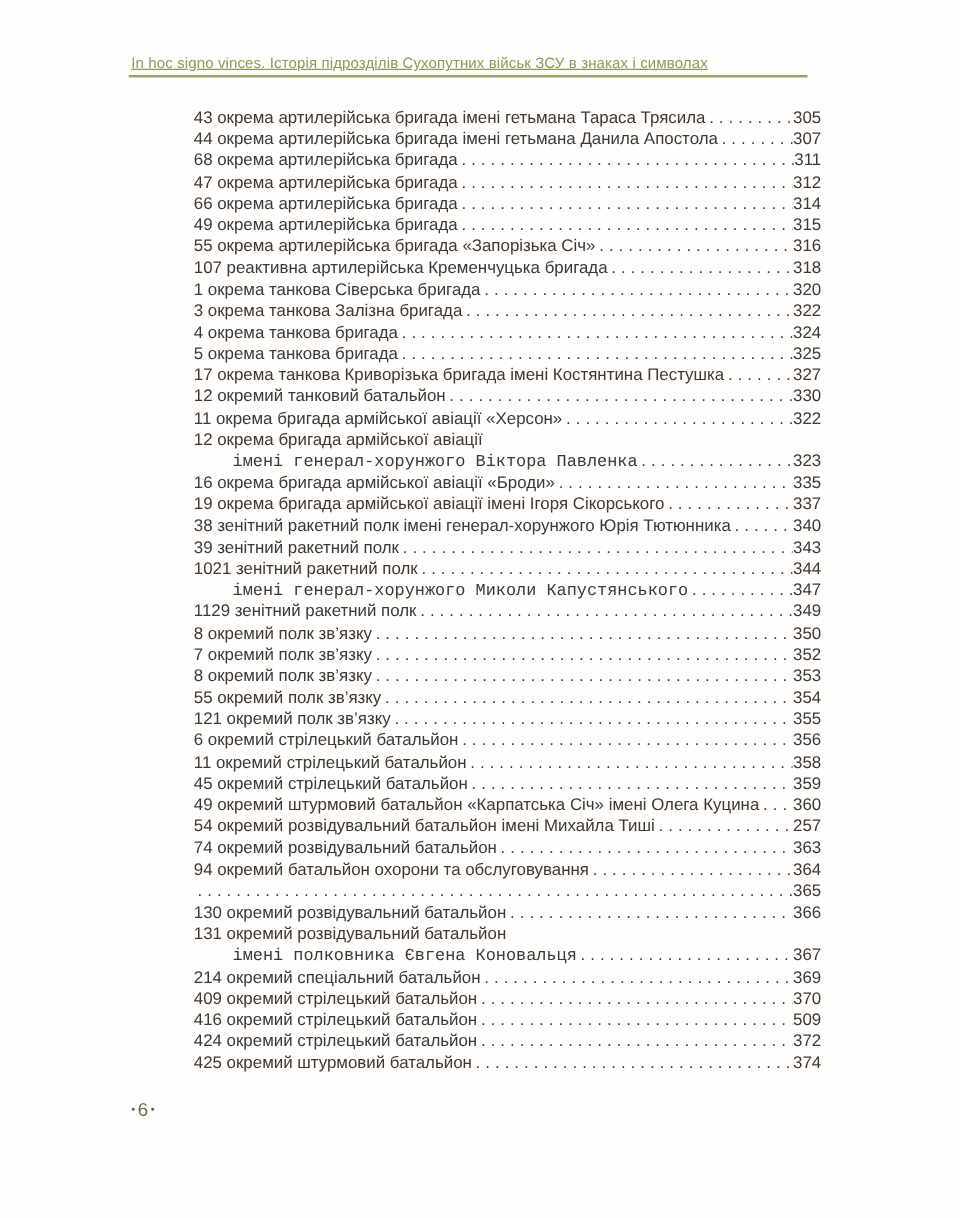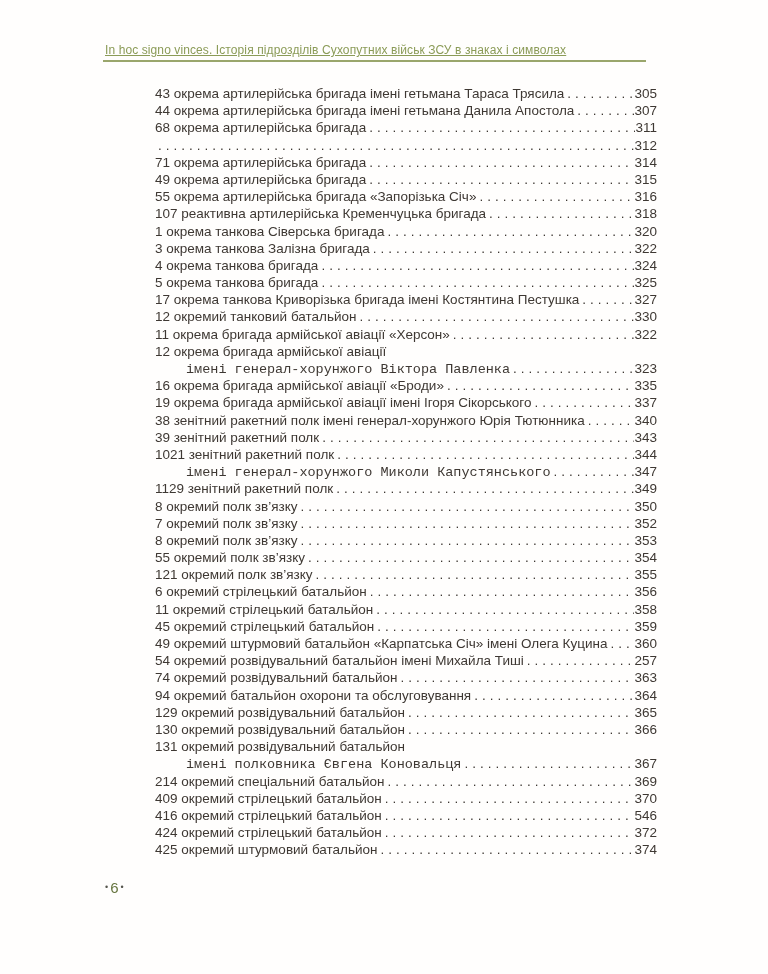--- a/index.html
+++ b/index.html
@@ -99,26 +99,27 @@
     <span class="pageno">307</span>
   </div>
 
   <div class="row">
     <span class="title">68 окрема артилерійська бригада</span>
     <span class="leader">........................................................................................................................</span>
     <span class="pageno">311</span>
   </div>
 
   <div class="row">
+    <span class="title">47 окрема артилерійська бригада</span>
     <span class="leader">........................................................................................................................</span>
     <span class="pageno">312</span>
   </div>
 
   <div class="row">
-    <span class="title">71 окрема артилерійська бригада</span>
+    <span class="title">66 окрема артилерійська бригада</span>
     <span class="leader">........................................................................................................................</span>
     <span class="pageno">314</span>
   </div>
 
   <div class="row">
     <span class="title">49 окрема артилерійська бригада</span>
     <span class="leader">........................................................................................................................</span>
     <span class="pageno">315</span>
   </div>
 
@@ -297,21 +298,20 @@
     <span class="pageno">363</span>
   </div>
 
   <div class="row">
     <span class="title">94 окремий батальйон охорони та обслуговування</span>
     <span class="leader">........................................................................................................................</span>
     <span class="pageno">364</span>
   </div>
 
   <div class="row">
-    <span class="title">129 окремий розвідувальний батальйон</span>
     <span class="leader">........................................................................................................................</span>
     <span class="pageno">365</span>
   </div>
 
   <div class="row">
     <span class="title">130 окремий розвідувальний батальйон</span>
     <span class="leader">........................................................................................................................</span>
     <span class="pageno">366</span>
   </div>
 
@@ -335,21 +335,21 @@
 
   <div class="row">
     <span class="title">409 окремий стрілецький батальйон</span>
     <span class="leader">........................................................................................................................</span>
     <span class="pageno">370</span>
   </div>
 
   <div class="row">
     <span class="title">416 окремий стрілецький батальйон</span>
     <span class="leader">........................................................................................................................</span>
-    <span class="pageno">546</span>
+    <span class="pageno">509</span>
   </div>
 
   <div class="row">
     <span class="title">424 окремий стрілецький батальйон</span>
     <span class="leader">........................................................................................................................</span>
     <span class="pageno">372</span>
   </div>
 
   <div class="row">
     <span class="title">425 окремий штурмовий батальйон</span>

